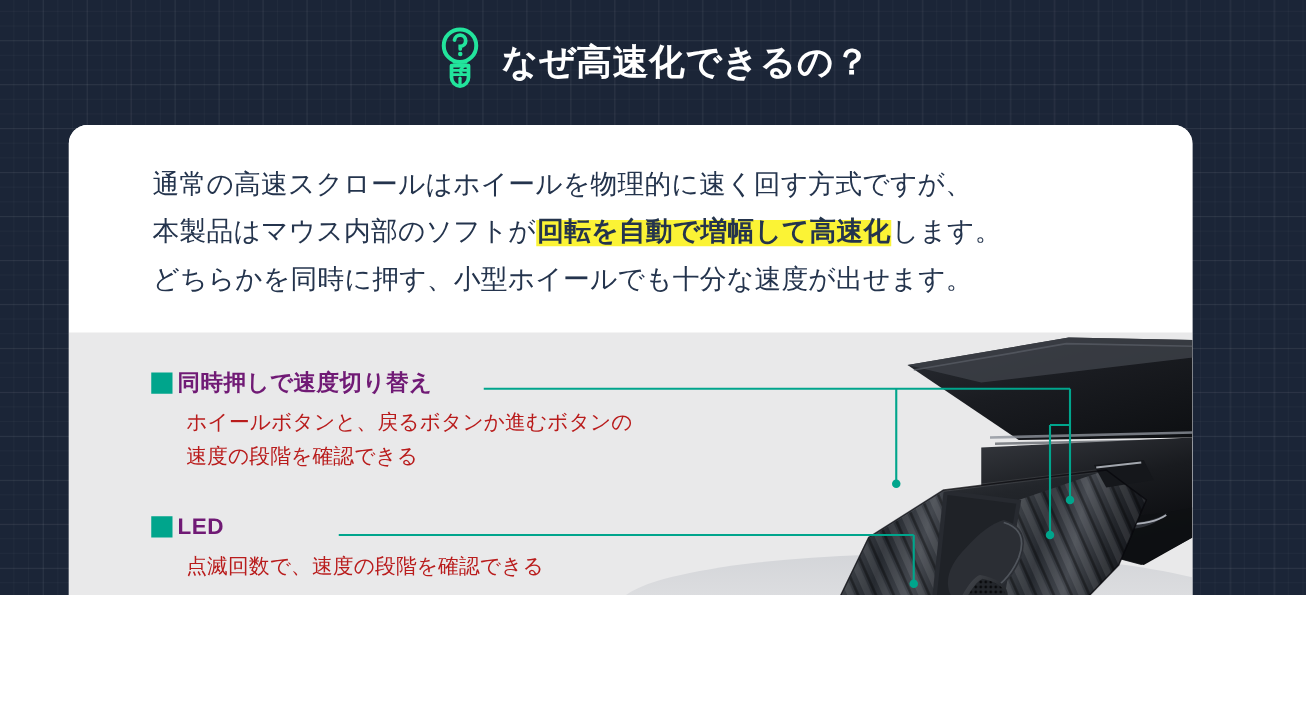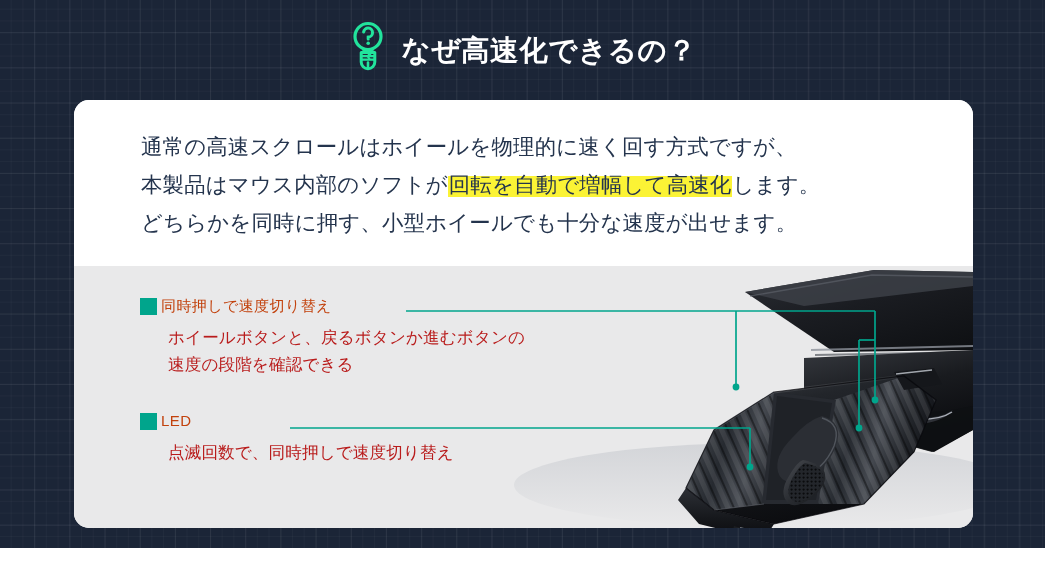--- a/index.html
+++ b/index.html
@@ -10,21 +10,21 @@
     width: 1045px;
     height: 580px;
     overflow: hidden;
     font-family: "Liberation Sans", "DejaVu Sans", sans-serif;
   }
 
   
   #page {
     position: relative;
     width: 1045px;
-    height: 548px;
+    height: 476px;
     background-color: #1b2537;
     overflow: hidden;
   }
   #grid-bg {
     position: absolute;
     inset: 0;
     background-image:
       linear-gradient(to right, rgba(255,255,255,0.055) 1px, transparent 1px),
       linear-gradient(to bottom, rgba(255,255,255,0.055) 1px, transparent 1px),
       linear-gradient(to right, rgba(255,255,255,0.028) 1px, transparent 1px),
@@ -61,21 +61,21 @@
     font-weight: 700;
     letter-spacing: 0.6px;
     white-space: nowrap;
     line-height: 1;
     margin-top: 3px;
   }
 
   
   #card {
     position: absolute;
-    left: 74px;
+    left: 55px;
     top: 100px;
     width: 899px;
     height: 428px;
     background: #ffffff;
     border-radius: 15px;
     overflow: hidden;
   }
   #card-top {
     position: absolute;
     left: 0; top: 0;
@@ -100,21 +100,21 @@
     color: #24344d;
     font-size: 21.4px;
     line-height: 38px;
     font-weight: 400;
     letter-spacing: 0.2px;
     white-space: nowrap;
   }
   #lead-copy .ln { display: block; }
   #lead-copy .hl {
     background: linear-gradient(to bottom, rgba(255,255,0,0) 14%, #fbf335 14%, #fbf335 100%);
-    font-weight: 400;
+    font-weight: 700;
     padding: 0 1px;
   }
 
   
   #mouse-stage {
     position: absolute;
     left: 0; top: 0;
     width: 899px;
     height: 428px;
     pointer-events: none;
@@ -136,23 +136,23 @@
   }
   .feat-sq {
     width: 17px;
     height: 17px;
     background: #00a58c;
     flex: none;
     margin-right: 4px;
     margin-top: 2px;
   }
   .feat-title {
-    color: #c2410c;
-    font-size: 15px;
-    font-weight: 400;
+    color: #701a75;
+    font-size: 18px;
+    font-weight: 700;
     letter-spacing: 0.4px;
     line-height: 1;
   }
   .feat-body {
     margin-top: 9px;
     margin-left: 28px;
     color: #b91c1c;
     font-size: 16.6px;
     line-height: 27px;
     letter-spacing: 0.1px;
@@ -371,18 +371,18 @@
         <span class="ln">速度の段階を確認できる</span>
       </div>
     </div>
 
     <div class="feat" id="feat-2">
       <div class="feat-head">
         <span class="feat-sq"></span>
         <span class="feat-title">LED</span>
       </div>
       <div class="feat-body">
-        <span class="ln">点滅回数で、同時押しで速度切り替え</span>
+        <span class="ln">点滅回数で、速度の段階を確認できる</span>
       </div>
     </div>
 
   </div>
 </div>
 
 </body></html>

